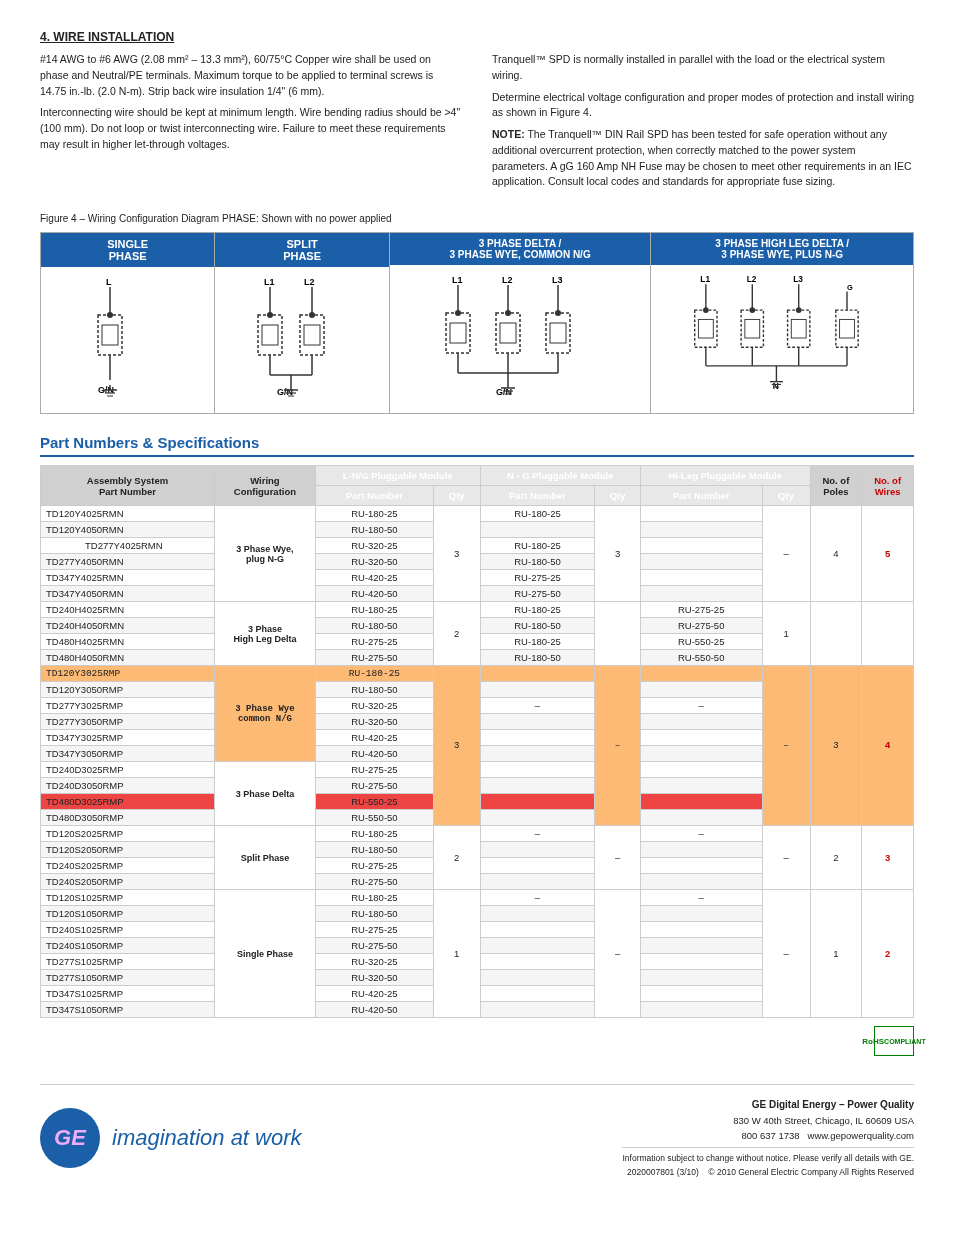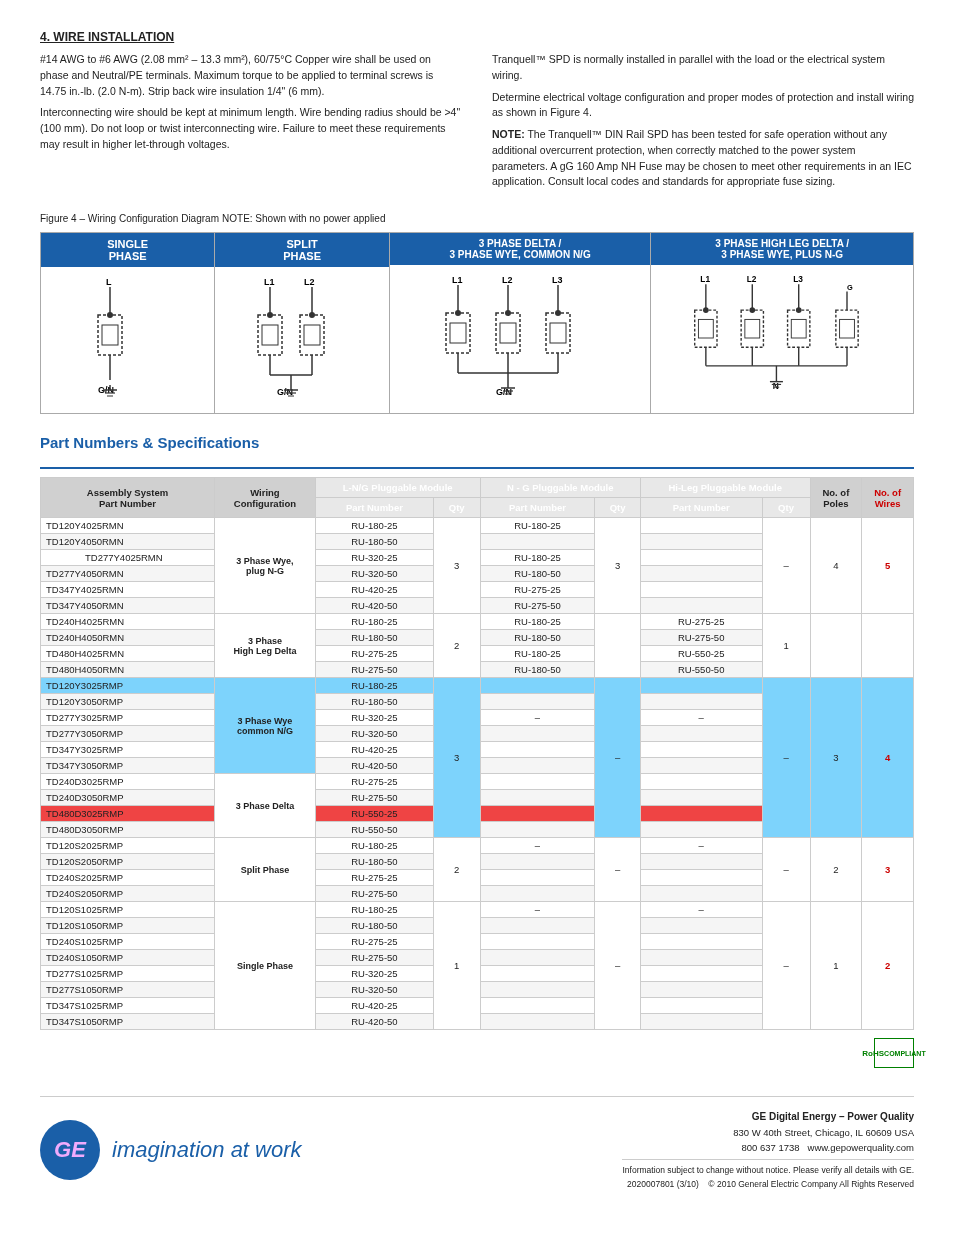--- a/index.html
+++ b/index.html
@@ -79,21 +79,21 @@
     }
     svg.wiring-svg { overflow: visible; }
 
     
     .part-numbers-title {
       font-size: 15px;
       font-weight: bold;
       color: #1a5fa8;
       margin-bottom: 8px;
       border-bottom: 2px solid #1a5fa8;
-      padding-bottom: 16px;
+      padding-bottom: 4px;
     }
     table.specs-table {
       width: 100%;
       border-collapse: collapse;
       font-size: 9.5px;
     }
     table.specs-table th {
       background: #e8e8e8;
       border: 1px solid #ccc;
       padding: 4px 5px;
@@ -174,21 +174,21 @@
     <p>Interconnecting wire should be kept at minimum length. Wire bending radius should be &gt;4" (100 mm). Do not loop or twist interconnecting wire. Failure to meet these requirements may result in higher let-through voltages.</p>
   </div>
   <div class="wire-install-right">
     <p>Tranquell™ SPD is normally installed in parallel with the load or the electrical system wiring.</p>
     <p>Determine electrical voltage configuration and proper modes of protection and install wiring as shown in Figure 4.</p>
     <p class="note-text"><strong>NOTE:</strong> The Tranquell™ DIN Rail SPD has been tested for safe operation without any additional overcurrent protection, when correctly matched to the power system parameters. A gG 160 Amp NH Fuse may be chosen to meet other requirements in an IEC application. Consult local codes and standards for appropriate fuse sizing.</p>
   </div>
 </div>
 
 <p class="figure-title">
-  <span>Figure 4 – Wiring Configuration Diagram</span> <span style="font-weight:normal;font-size:10px;">NOTE: Shown with no power applied</span>
+  <span>Figure 4 – Wiring Configuration Diagram</span> <span style="font-weight:normal;font-size:10px;">PHASE: Shown with no power applied</span>
 </p>
 
 <div class="wiring-diagrams">
 
   <div class="wiring-box">
     <div class="wiring-header blue">SINGLE<br>PHASE</div>
     <div class="wiring-diagram-area">
       <svg class="wiring-svg" width="80" height="130" viewBox="0 0 80 130">
 
         <text x="18" y="10" font-size="9" font-weight="bold">L</text>
@@ -416,21 +416,21 @@
         <td>RU-275-25</td>
         <td>RU-180-25</td>
         <td>RU-550-25</td>
       </tr>
       <tr style="background: rgb(245, 245, 245);">
         <td style="text-align: left;">TD480H4050RMN</td>
         <td>RU-275-50</td>
         <td>RU-180-50</td>
         <td>RU-550-50</td>
       </tr>
-      <tr style="background: #7dd3fc;">
+      <tr style="background: #fdba74; font-family: Liberation Mono, monospace;">
         <td style="text-align: left;">TD120Y3025RMP</td>
         <td rowspan="6" style="vertical-align: middle; font-weight: bold; font-size: 9px;">3 Phase Wye<br>common N/G</td>
         <td>RU-180-25</td>
         <td rowspan="10" style="vertical-align: middle;">3</td>
         <td></td>
         <td rowspan="10" style="vertical-align: middle;">–</td>
         <td></td>
         <td rowspan="10" style="vertical-align: middle;">–</td>
         <td rowspan="10" style="vertical-align: middle;">3</td>
         <td rowspan="10" style="vertical-align: middle; font-weight: bold; color: rgb(204, 0, 0);">4</td>

